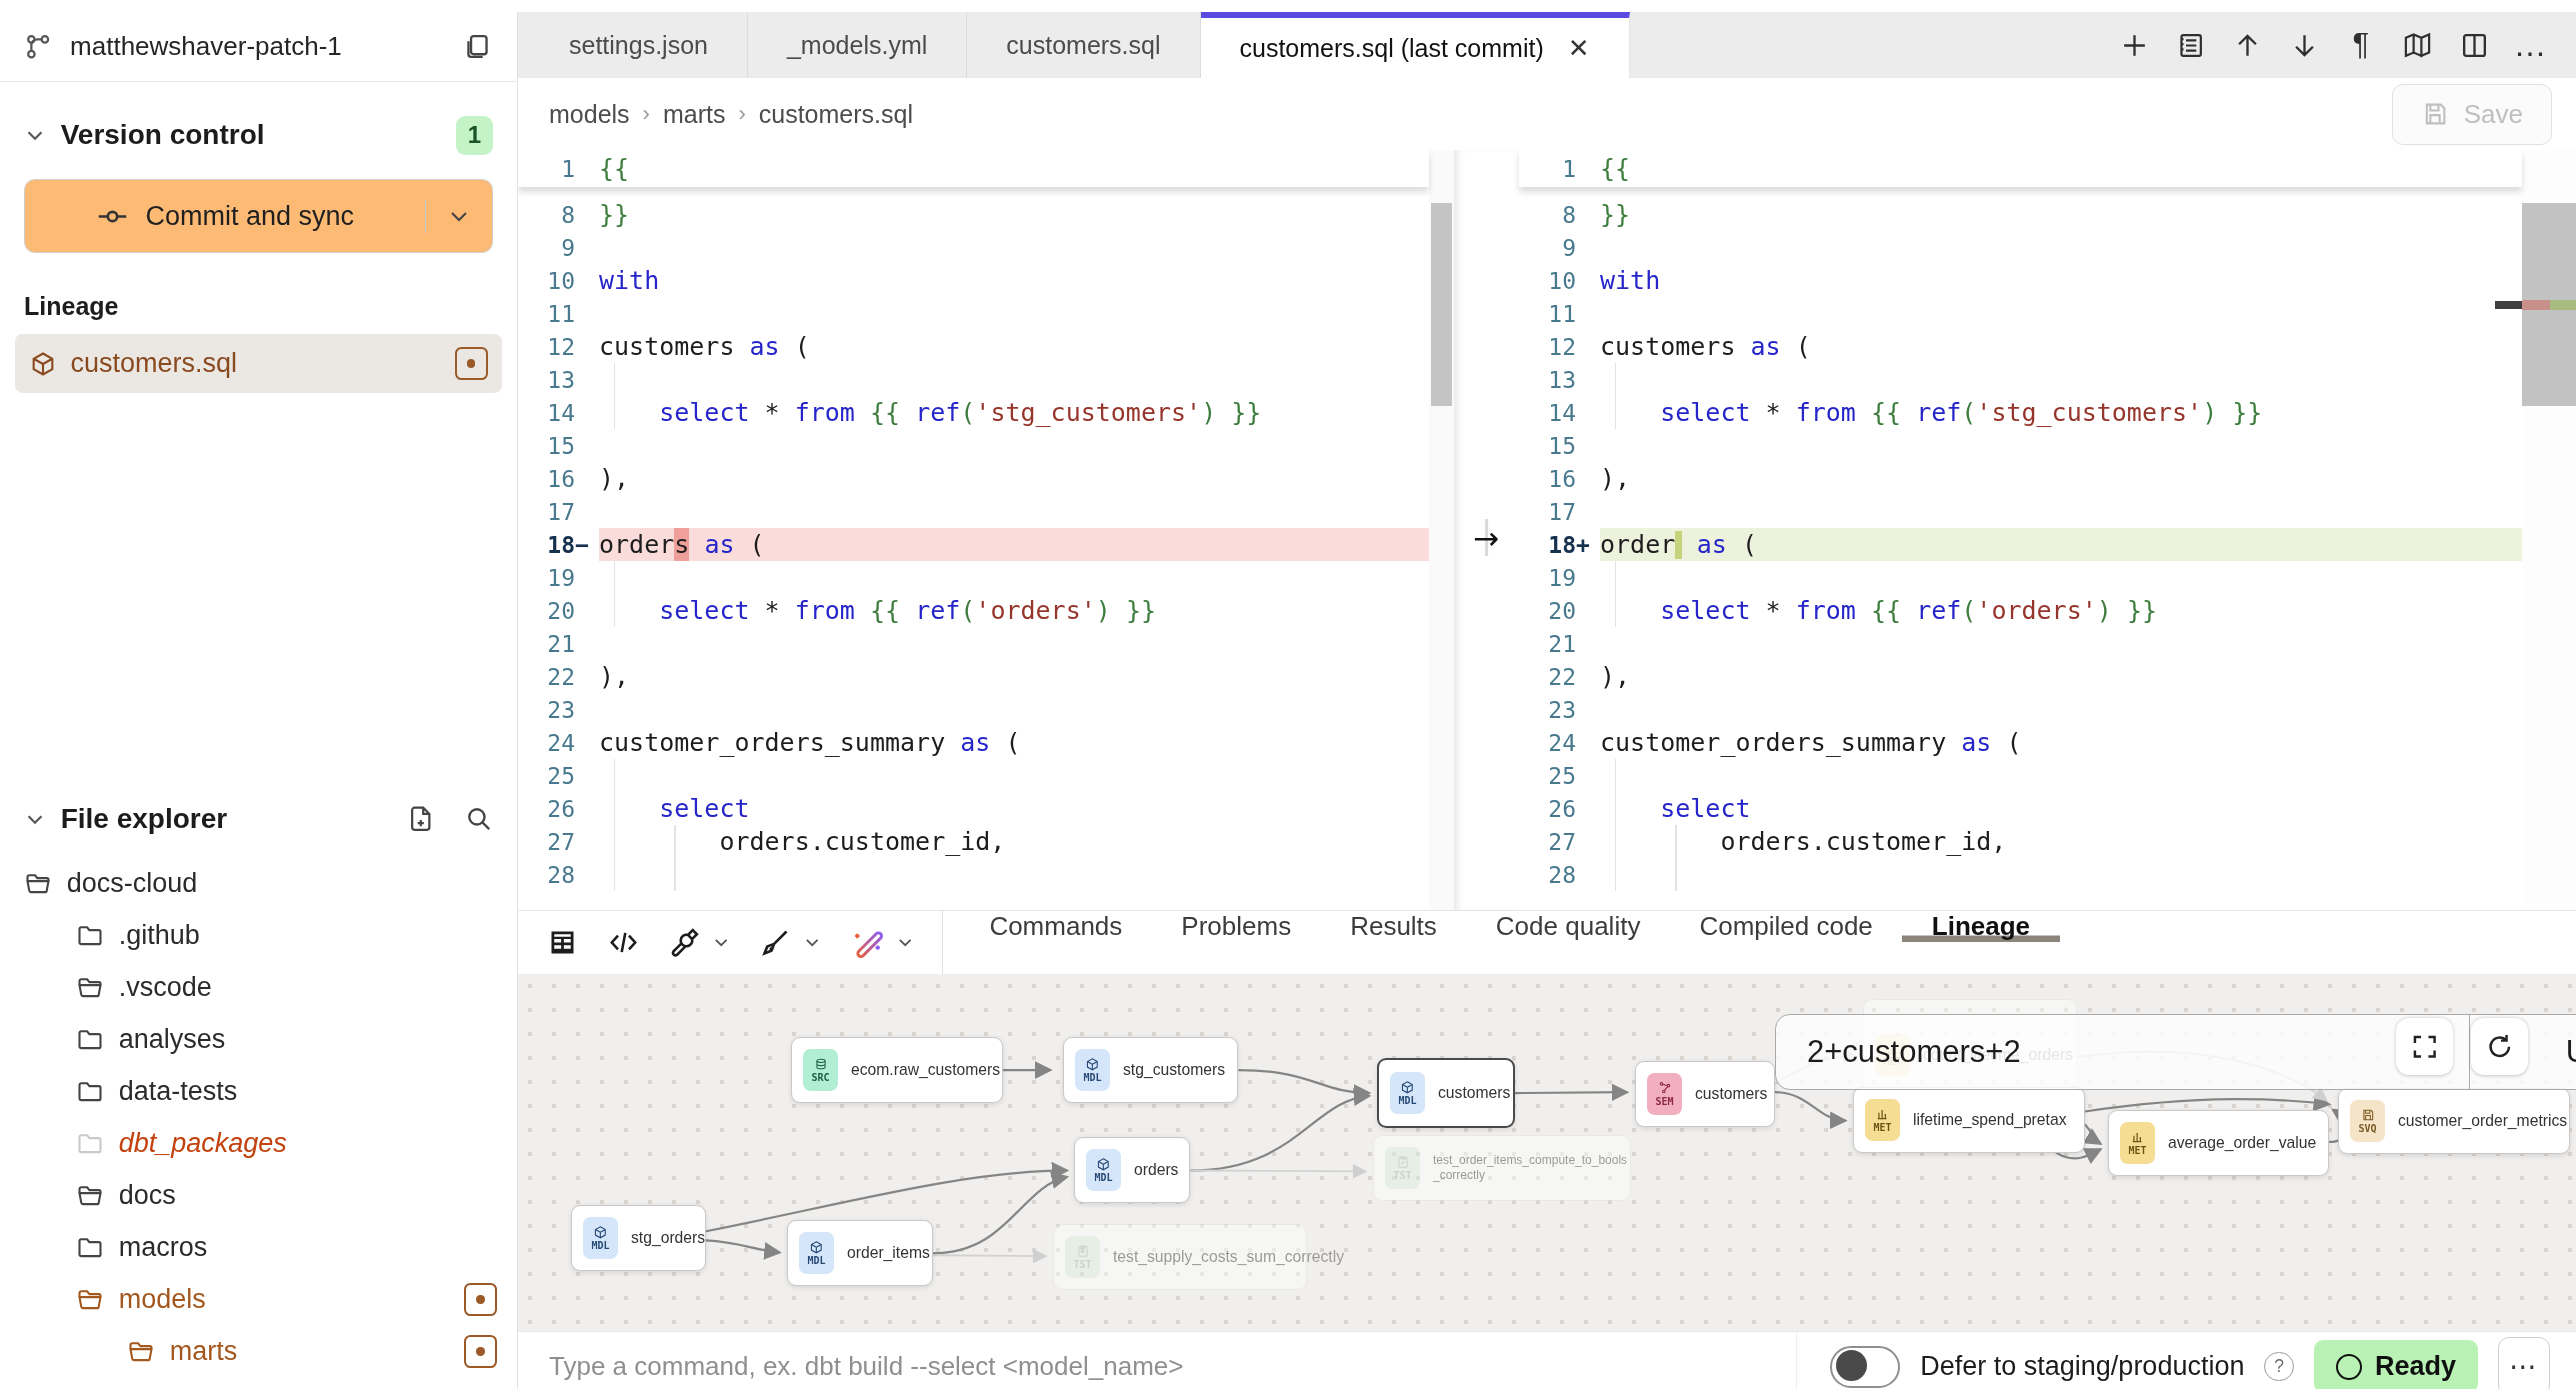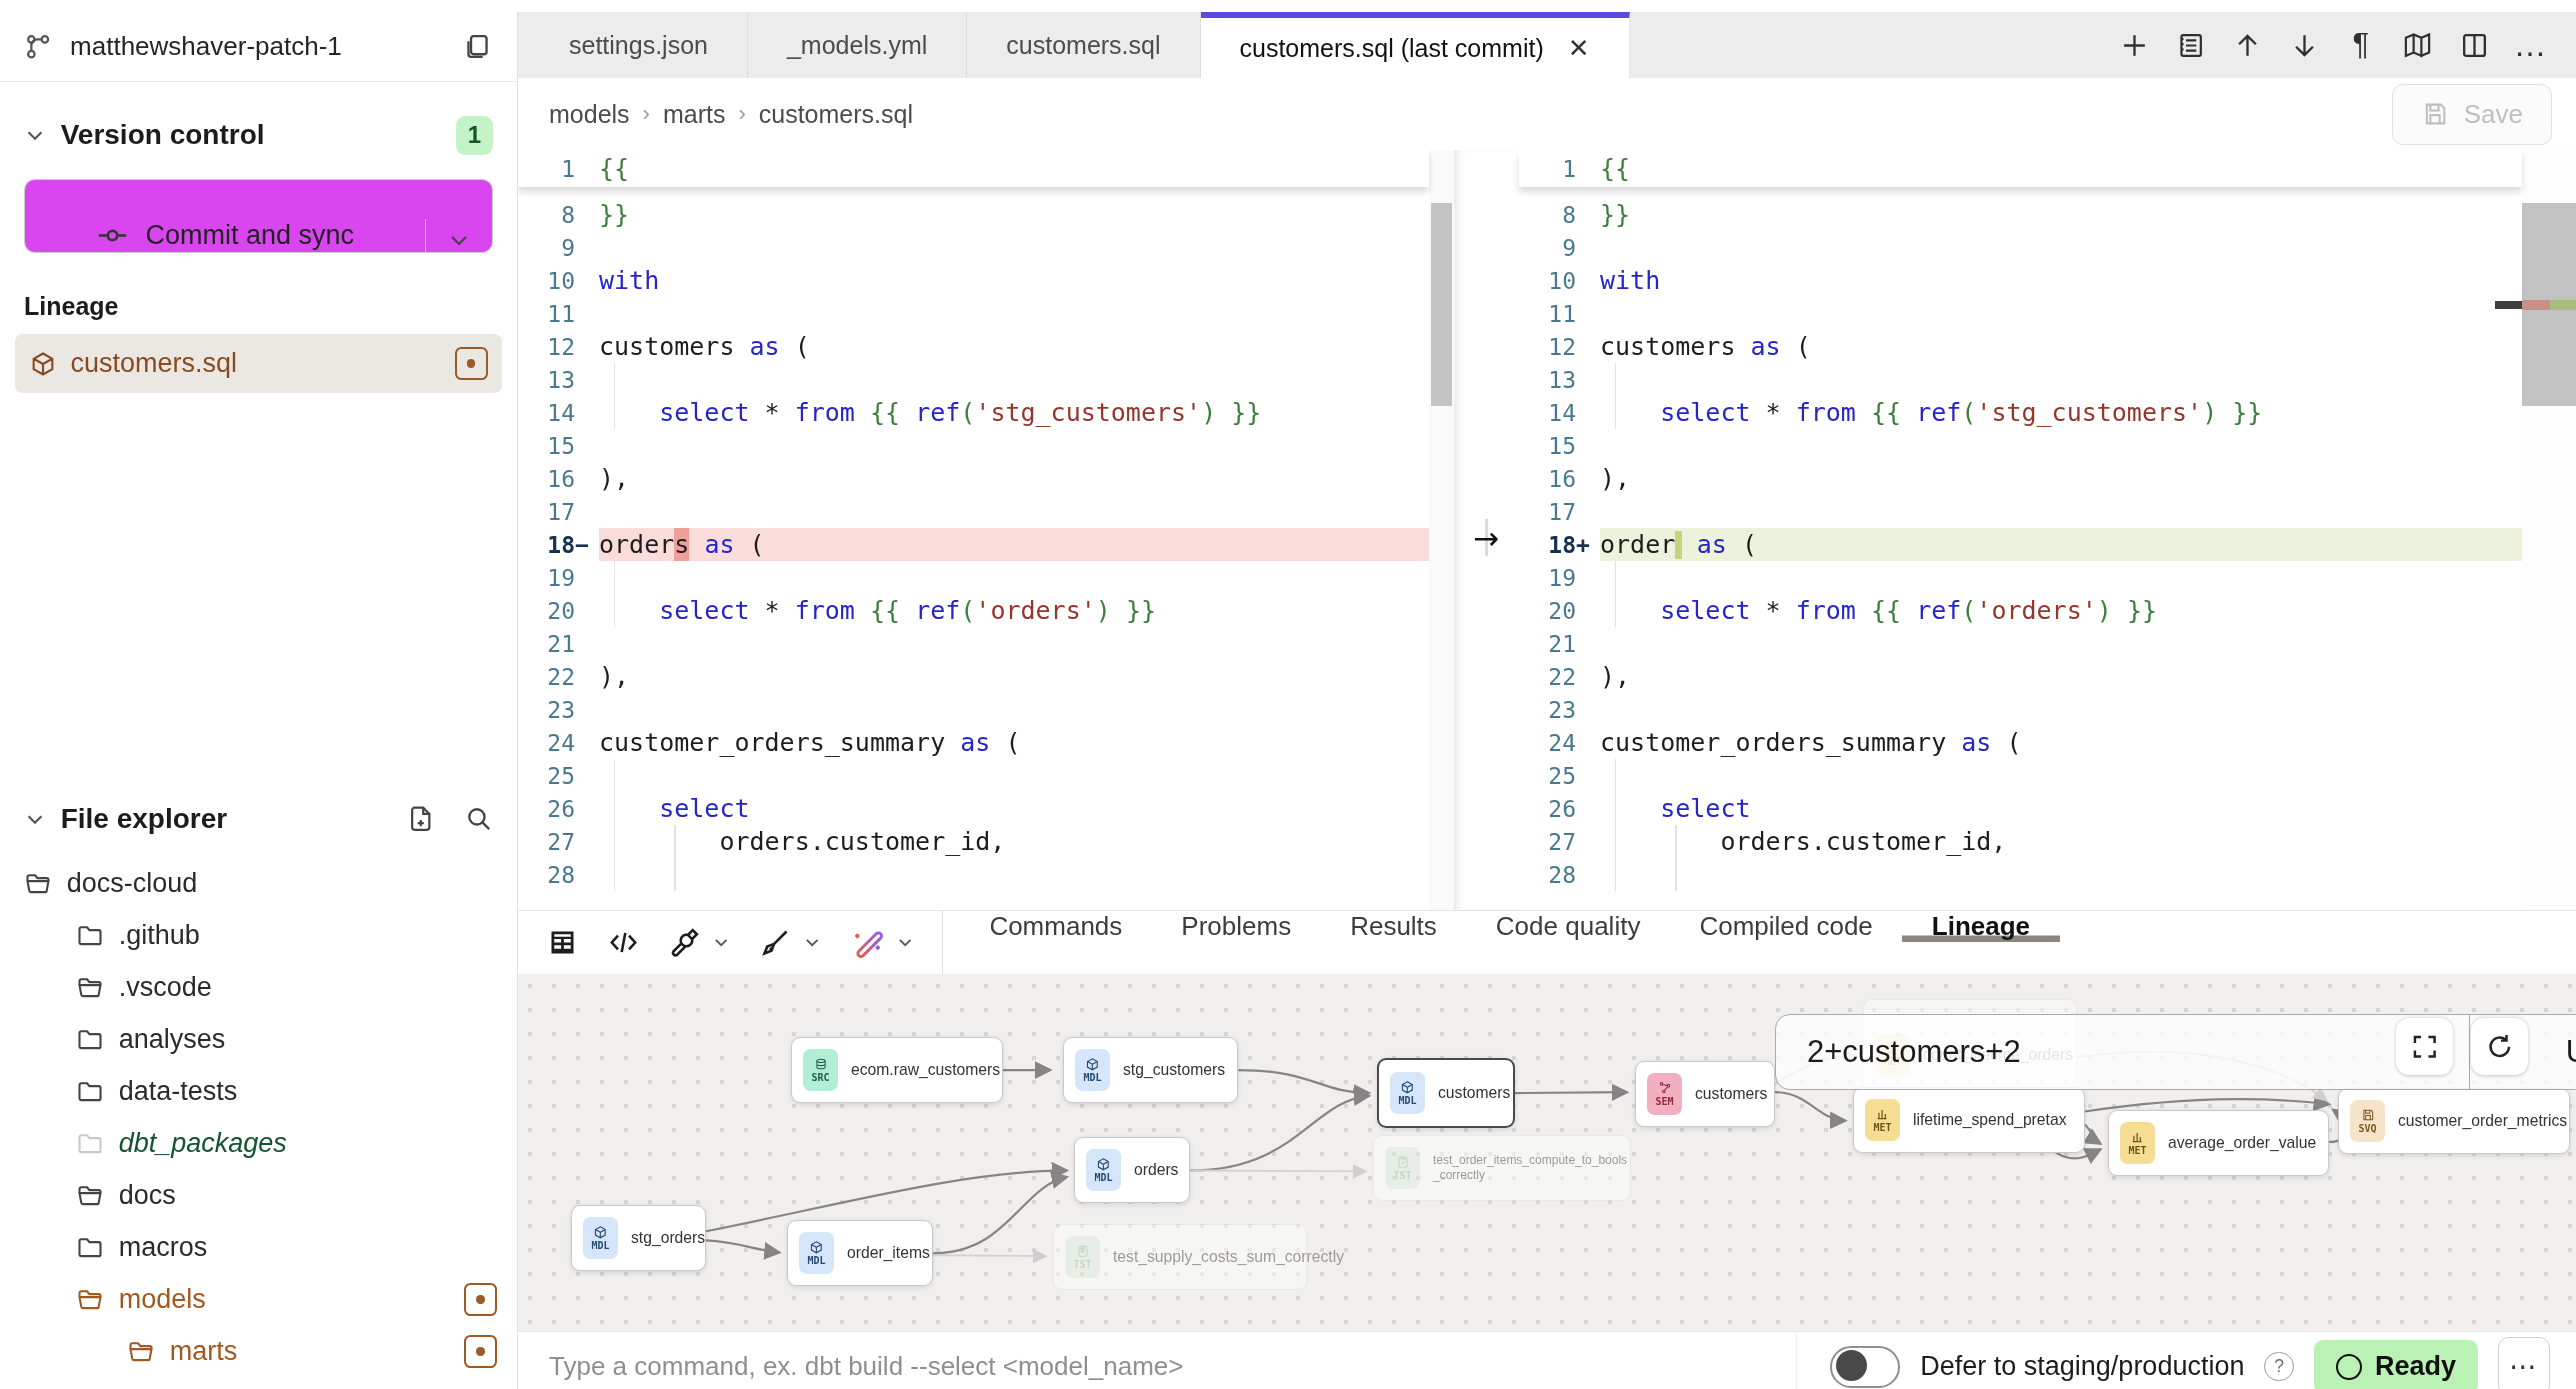--- a/index.html
+++ b/index.html
@@ -18,34 +18,34 @@
 
   
   .sidebar{width:518px;height:100%;border-right:1.8px solid var(--ui-border);display:flex;flex-direction:column;background:#fff;flex:none;}
   .sb-head{height:70px;display:flex;align-items:center;padding:0 24px;border-bottom:1.8px solid #e8e8e8;flex:none;}
   .sb-head .branch-name{font-size:26px;color:#262626;margin-left:16.6px;flex:1;white-space:nowrap;overflow:hidden;}
   .icon{display:inline-flex;align-items:center;justify-content:center;color:#3a3a3a;}
   .sec-head{display:flex;align-items:center;padding:0 24px;margin-top:31px;height:44px;flex:none;}
   .sec-title{font-size:28px;font-weight:700;color:#1c1c1c;margin-left:14.7px;}
   .vc-badge{margin-left:auto;min-width:37px;height:39px;border-radius:9.2px;background:#c5f3c8;color:#185426;
     font-size:24px;font-weight:600;display:flex;align-items:center;justify-content:center;padding:0 9.2px;}
-  .commit-btn{margin:22px 24px 0;height:74px;border:1.8px solid #cfcfcf;border-radius:11px;display:flex;align-items:flex-end;background:#d946ef;}
+  .commit-btn{margin:22px 24px 0;height:74px;border:1.8px solid #cfcfcf;border-radius:11px;display:flex;align-items:center;background:#fdba74;}
   .commit-main{flex:1;display:flex;align-items:center;justify-content:center;gap:16.6px;font-size:27px;font-weight:500;color:#1f1f1f;border-right:1.8px solid #cfcfcf;}
   .commit-caret{width:66px;display:flex;align-items:center;justify-content:center;color:#444;}
   .changes-label{font-size:25px;font-weight:700;margin:39px 24px 13px;}
   .file-row{margin:0 14.7px;height:59px;background:var(--row-bg);border-radius:7.4px;display:flex;align-items:center;padding:0 14.7px;color:#8a4a1f;}
   .file-row .fname{font-size:27px;font-weight:500;margin-left:13px;flex:1;}
   .dot-badge{width:33px;height:33px;border:2.8px solid #9c5a28;border-radius:6.4px;display:flex;align-items:center;justify-content:center;flex:none;}
   .dot-badge::after{content:"";width:8.3px;height:8.3px;border-radius:50%;background:#9c5a28;}
   .fe-section{margin-top:404px;}
   .fe-actions{margin-left:auto;display:flex;gap:28px;}
   .tree{margin-top:16.6px;}
   .tree-row{height:52px;display:flex;align-items:center;font-size:27px;color:#2b2b2b;padding-right:20px;}
   .tree-row .t-icon{margin-right:14.7px;color:#444;flex:none;display:inline-flex;}
-  .tree-row.muted{color:#14532d;font-style:italic;}
+  .tree-row.muted{color:#c2410c;font-style:italic;}
   .tree-row.muted .t-icon{color:#c9c9c9;}
   .tree-row.modified{color:var(--brown);font-weight:500;}
   .tree-row.modified .t-icon{color:var(--brown);}
   .tree-row .spacer{flex:1;}
 
   
   .main{flex:1;display:flex;flex-direction:column;min-width:0;}
   .tabbar{height:66px;background:#ececec;display:flex;align-items:stretch;flex:none;}
   .tab{display:flex;align-items:center;padding:0 39px;font-size:25px;color:#4c4c4c;background:#ececec;border-right:0.9px solid #dcdcdc;white-space:nowrap;}
   .tab.active{background:#fff;color:#121212;border-top:6.4px solid var(--accent);border-right:0.9px solid #e5e5e5;padding-top:0;}

